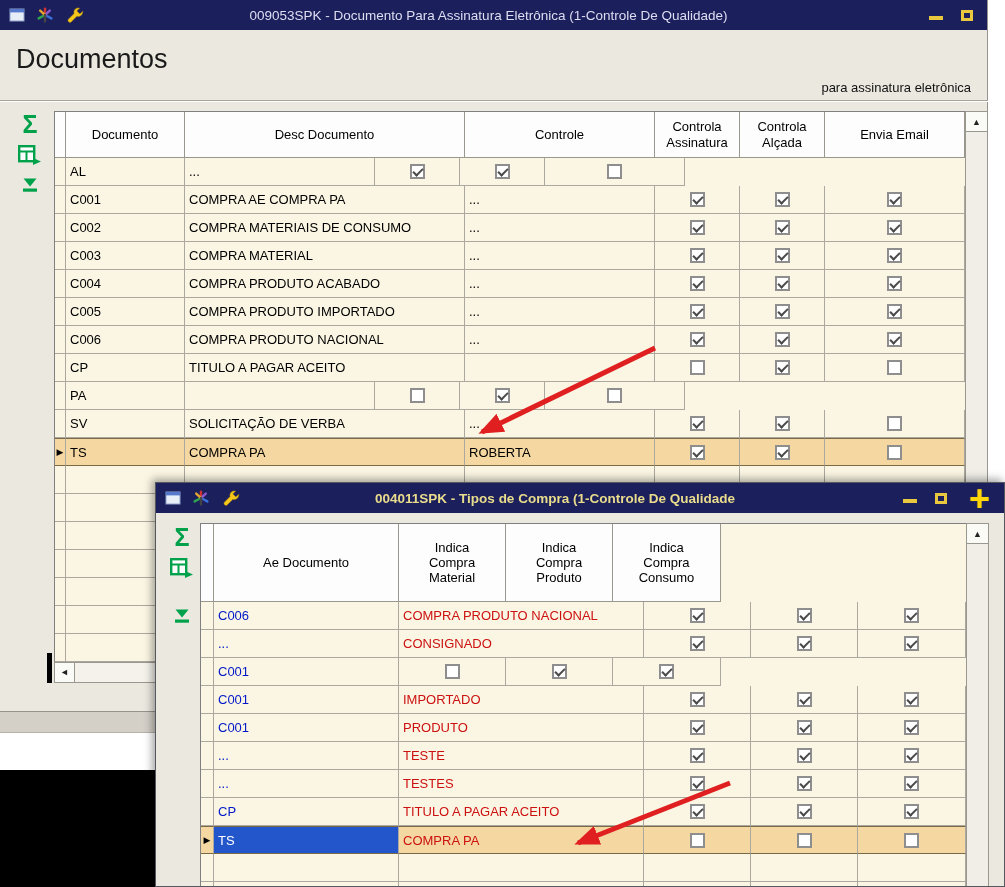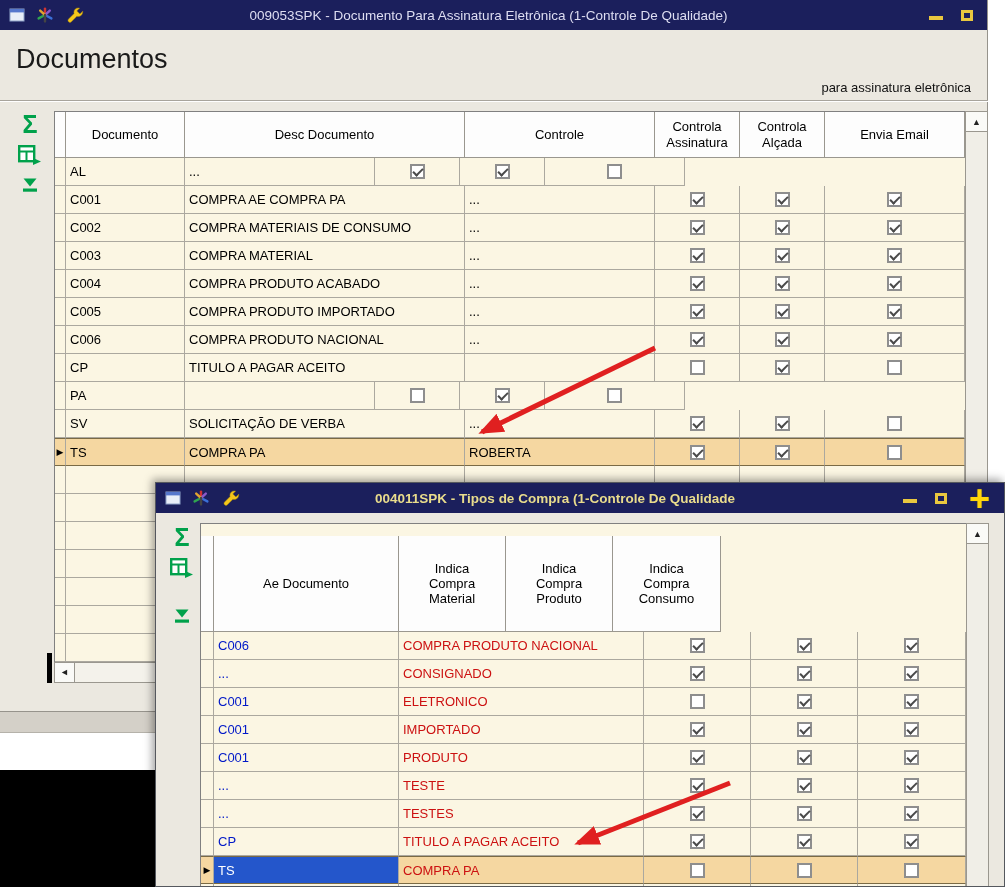--- a/index.html
+++ b/index.html
@@ -50,21 +50,21 @@
   .grid { position:absolute; border-top:1px solid #808080; border-left:1px solid #808080; background:#fbf6e3; }
   .grid-main  { left:54px; top:111px; width:911px; }
   .grid-popup { left:44px; top:40px; width:766px; }
   .grid-header, .grid-row { display:flex; }
   .cell { border-right:1px solid #aba89f; border-bottom:1px solid #aba89f;
           overflow:hidden; white-space:nowrap; background:#fbf6e3; }
   .grid-header .cell { background:#fdfdfd; border-right-color:#9a978f; border-bottom-color:#9a978f;
           display:flex; align-items:center; justify-content:center; text-align:center;
           white-space:pre-line; line-height:1.18; }
   .grid-main  .grid-header .cell { height:46px; }
-  .grid-popup .grid-header .cell { height:96px;margin-top:12px; }
+  .grid-popup .grid-header .cell { height:78px; }
   .grid-row .cell { height:28px; line-height:27px; padding-left:4px; }
   .cell.ind { padding:0; text-align:center; font-size:9px; line-height:28px; color:#000; }
   .grid-header .cell.ind { height:inherit; }
   .check-cell { display:flex; align-items:center; justify-content:center; padding:0 !important; }
   .checkbox { width:15px; height:15px; background:#ffffff; border:2px solid #8e8e8e; position:relative; }
   .checkbox.checked::after { content:''; position:absolute; left:1px; top:2px; width:8px; height:4px;
           border-left:2px solid #4a4a4a; border-bottom:2px solid #4a4a4a; transform:rotate(-45deg); }
   .grid-row.selected .cell { background:#f5d7a1; border-top:1px solid #7a6a45; border-bottom-color:#7a6a45; }
   .grid-row.selected .cell.ind { line-height:26px; }
   .cell.blue-sel { background:#2456cb !important; color:#ffffff; }
@@ -501,21 +501,20 @@
           <div class="cell p-chk2 check-cell">
             <div class="checkbox checked"></div>
           </div>
           <div class="cell p-chk3 check-cell">
             <div class="checkbox checked"></div>
           </div>
         </div>
         <div class="grid-row">
           <div class="cell ind p-ind"></div>
           <div class="cell p-ae txt-blue">C001</div>
-          <div class="cell p-tipo txt-red">ELETRONICO</div>
           <div class="cell p-chk check-cell">
             <div class="checkbox"></div>
           </div>
           <div class="cell p-chk2 check-cell">
             <div class="checkbox checked"></div>
           </div>
           <div class="cell p-chk3 check-cell">
             <div class="checkbox checked"></div>
           </div>
         </div>

